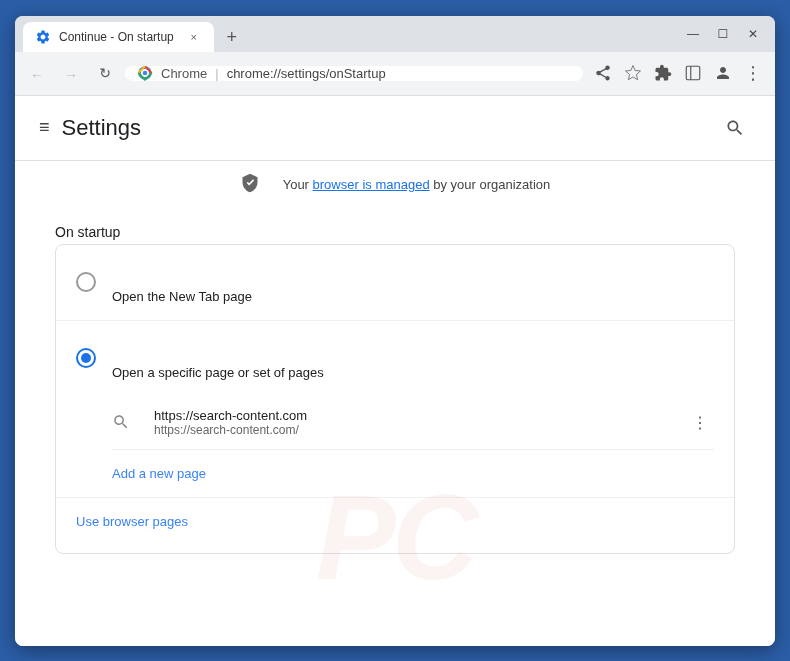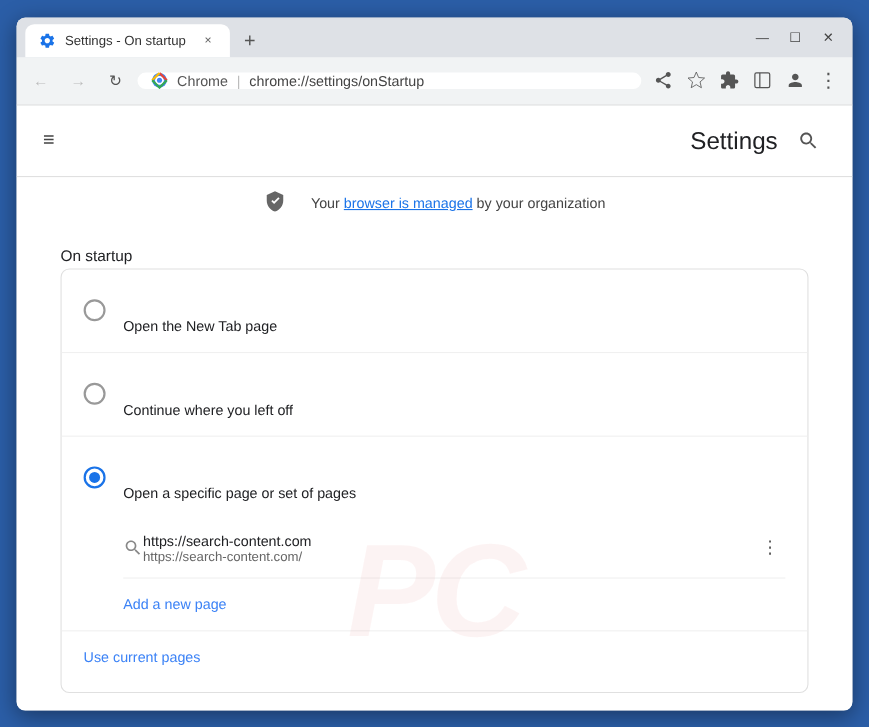--- a/index.html
+++ b/index.html
@@ -164,21 +164,20 @@
     .menu-icon {
       font-size: 18px;
       color: #444;
       cursor: pointer;
     }
     .settings-title {
       font-size: 22px;
       font-weight: 500;
       color: #202124;
       flex: 1;
-      text-align: right;
     }
     .search-icon-btn {
       width: 32px;
       height: 32px;
       border-radius: 50%;
       display: flex;
       align-items: center;
       justify-content: center;
       font-size: 18px;
       color: #555;
@@ -248,21 +247,21 @@
       margin-top: 28px;
     }
     
     .specific-pages-section {
       padding: 0 20px 0 56px;
     }
     .page-entry {
       display: flex;
       align-items: center;
       padding: 12px 0;
-      gap: 0;
+      gap: 24px;
       border-bottom: 1px solid #f0f0f0;
     }
     .search-small-icon {
       width: 18px;
       height: 18px;
       color: #888;
       font-size: 14px;
       flex-shrink: 0;
     }
     .page-urls {
@@ -326,21 +325,21 @@
 
   <div class="title-bar">
     <div class="tab-bar">
       <div class="tab">
 
         <span class="tab-icon">
           <svg width="16" height="16" viewBox="0 0 24 24" fill="#1a73e8">
             <path d="M19.14,12.94c0.04-0.3,0.06-0.61,0.06-0.94c0-0.32-0.02-0.64-0.07-0.94l2.03-1.58c0.18-0.14,0.23-0.41,0.12-0.61 l-1.92-3.32c-0.12-0.22-0.37-0.29-0.59-0.22l-2.39,0.96c-0.5-0.38-1.03-0.7-1.62-0.94L14.4,2.81c-0.04-0.24-0.24-0.41-0.48-0.41 h-3.84c-0.24,0-0.43,0.17-0.47,0.41L9.25,5.35C8.66,5.59,8.12,5.92,7.63,6.29L5.24,5.33c-0.22-0.08-0.47,0-0.59,0.22L2.74,8.87 C2.62,9.08,2.66,9.34,2.86,9.48l2.03,1.58C4.84,11.36,4.8,11.69,4.8,12s0.02,0.64,0.07,0.94l-2.03,1.58 c-0.18,0.14-0.23,0.41-0.12,0.61l1.92,3.32c0.12,0.22,0.37,0.29,0.59,0.22l2.39-0.96c0.5,0.38,1.03,0.7,1.62,0.94l0.36,2.54 c0.05,0.24,0.24,0.41,0.48,0.41h3.84c0.24,0,0.44-0.17,0.47-0.41l0.36-2.54c0.59-0.24,1.13-0.56,1.62-0.94l2.39,0.96 c0.22,0.08,0.47,0,0.59-0.22l1.92-3.32c0.12-0.22,0.07-0.47-0.12-0.61L19.14,12.94z M12,15.6c-1.98,0-3.6-1.62-3.6-3.6 s1.62-3.6,3.6-3.6s3.6,1.62,3.6,3.6S13.98,15.6,12,15.6z"></path>
           </svg>
         </span>
-        <span style="font-size:12px;color:#333;overflow:hidden;text-overflow:ellipsis;white-space:nowrap;max-width:130px;">Settings - On startup</span>
+        <span style="font-size:12px;color:#333;overflow:hidden;text-overflow:ellipsis;white-space:nowrap;max-width:130px;">Continue - On startup</span>
         <span class="tab-close">×</span>
       </div>
       <div class="new-tab-btn">+</div>
     </div>
     <div class="window-controls">
       <div class="win-ctrl">—</div>
       <div class="win-ctrl">☐</div>
       <div class="win-ctrl close">✕</div>
     </div>
   </div>
@@ -422,24 +421,20 @@
     <div class="settings-content">
       <div class="section-title">On startup</div>
 
       <div class="options-card">
 
         <div class="option-item">
           <div class="radio-btn"></div>
           <span class="option-label">Open the New Tab page</span>
         </div>
 
-        <div class="option-item">
-          <div class="radio-btn"></div>
-          <span class="option-label">Continue where you left off</span>
-        </div>
 
         <div class="option-item" style="border-bottom: none;">
           <div class="radio-btn selected">
             <div class="radio-inner"></div>
           </div>
           <span class="option-label">Open a specific page or set of pages</span>
         </div>
 
         <div class="specific-pages-section">
           <div class="page-entry">
@@ -454,20 +449,20 @@
             </div>
             <div class="more-btn">⋮</div>
           </div>
         </div>
 
         <div class="add-link-wrapper">
           <a class="add-link">Add a new page</a>
         </div>
 
         <div class="current-pages-wrapper">
-          <a class="current-link">Use current pages</a>
+          <a class="current-link">Use browser pages</a>
         </div>
       </div>
     </div>
 
     <div class="watermark">PC</div>
   </div>
 </div>
 
 </body></html>

